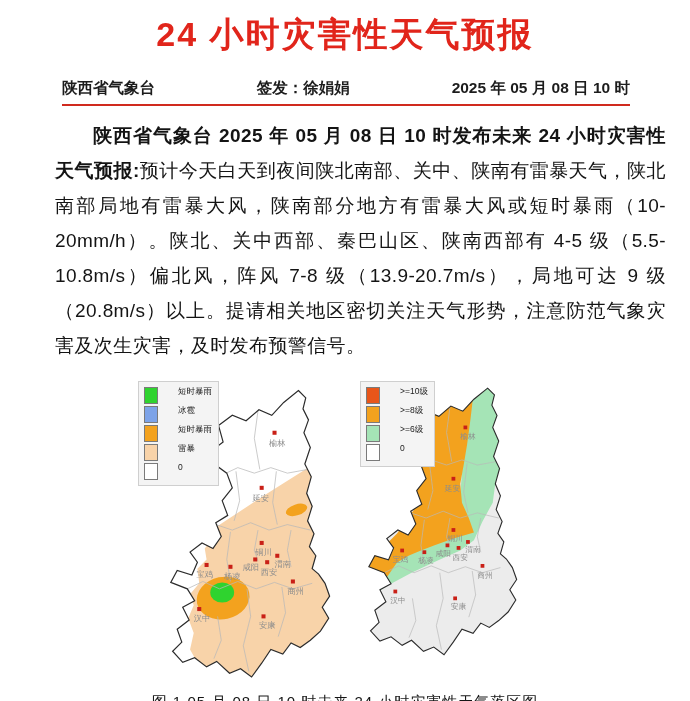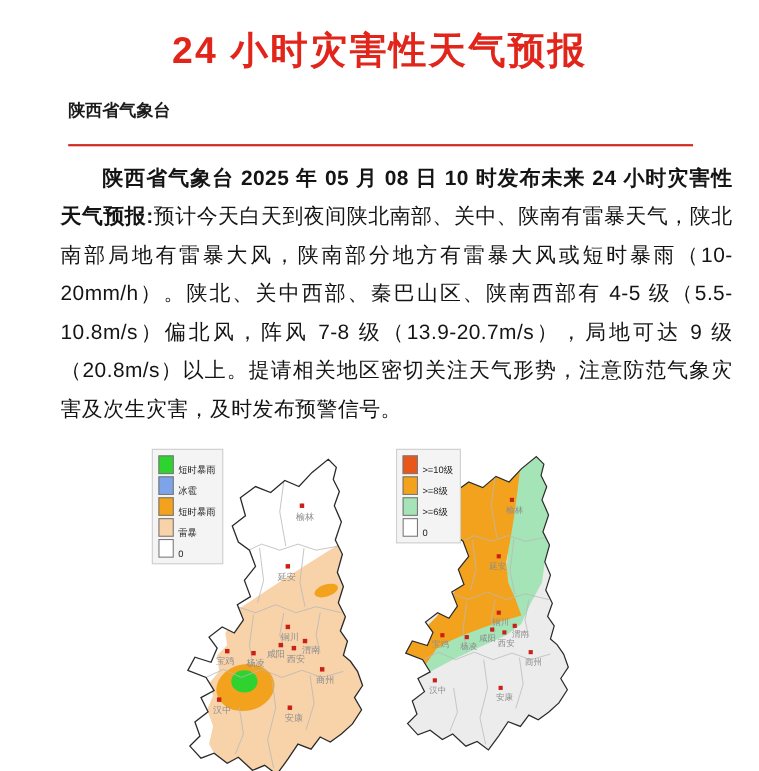--- a/index.html
+++ b/index.html
@@ -1,57 +1,59 @@
 <!DOCTYPE html>
 <html><head>
 <meta charset="utf-8">
 <style>
   html,body{margin:0;padding:0;background:#fff;}
   .page{
     width:690px;height:701px;position:relative;background:#ffffff;
     font-family:"Liberation Sans","DejaVu Sans",sans-serif;overflow:hidden;
   }
   .title{
-    margin:12px;padding-top:10px;text-align:center;
+    margin:0;padding-top:10px;text-align:center;
     font-size:34px;font-weight:900;letter-spacing:2px;line-height:48px;
   }
   .meta-row{
     display:flex;justify-content:space-between;align-items:flex-end;
-    margin:20px 60px 0 62px;padding-bottom:20px;
+    margin:20px 60px 0 62px;padding-bottom:5px;
     font-size:15.5px;font-weight:700;color:#1c1c1c;white-space:nowrap;
   }
   .body-text{
     margin:12px 24px 0 55px;
     font-size:19px;line-height:35px;color:#141414;
     text-align:justify;text-indent:2em;letter-spacing:0.4px;
   }
   .body-text .lead{font-weight:700;}
   .maps{position:relative;height:312px;margin-top:16px;}
   .legend{
     position:absolute;z-index:2;background:#f4f4f4;border:1px solid #cfcfcf;
     padding:5px 6px 5px 5px;display:flex;flex-direction:column;gap:2px;
   }
-  .legend-row{display:flex;align-items:flex-end;gap:4px;}
+  .legend-row{display:flex;align-items:flex-start;gap:20px;}
   .swatch{width:12px;height:15px;border:1px solid #7a7a7a;flex:0 0 auto;}
   .legend-label{font-size:8.5px;color:#222;white-space:nowrap;line-height:1;}
   .map-svg{position:absolute;z-index:1;}
   .caption{
     text-align:center;font-size:15px;color:#151515;margin-top:2px;letter-spacing:1px;
   }
   .city-label{font-size:9px;fill:#8d8d8d;}
 </style>
 </head>
 <body>
 
 <div class="page">
 
   <h1 class="title" style="color: rgb(225, 37, 27);">24 小时灾害性天气预报</h1>
 
   <div class="meta-row" id="meta-row" style="border-bottom: 2px solid rgb(208, 42, 30);">
     <span>陕西省气象台</span>
+    <span>签发：徐娟娟</span>
+    <span>2025 年 05 月 08 日 10 时</span>
   </div>
 
   <p class="body-text">
     <span class="lead">陕西省气象台 2025 年 05 月 08 日 10 时发布未来 24 小时灾害性天气预报:</span><span>预计今天白天到夜间陕北南部、关中、陕南有雷暴天气，陕北南部局地有雷暴大风，陕南部分地方有雷暴大风或短时暴雨（10-20mm/h）。陕北、关中西部、秦巴山区、陕南西部有 4-5 级（5.5-10.8m/s）偏北风，阵风 7-8 级（13.9-20.7m/s），局地可达 9 级（20.8m/s）以上。提请相关地区密切关注天气形势，注意防范气象灾害及次生灾害，及时发布预警信号。</span>
   </p>
 
   <div class="maps">
 
     <svg width="0" height="0" style="position:absolute">
       <defs>

